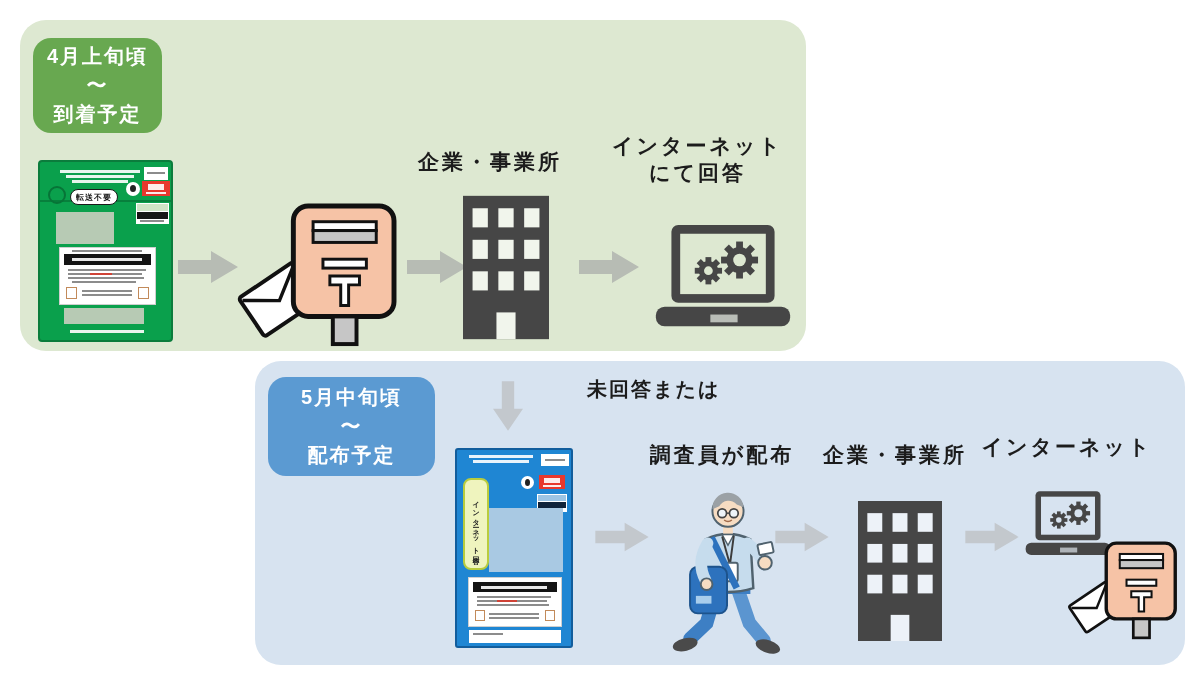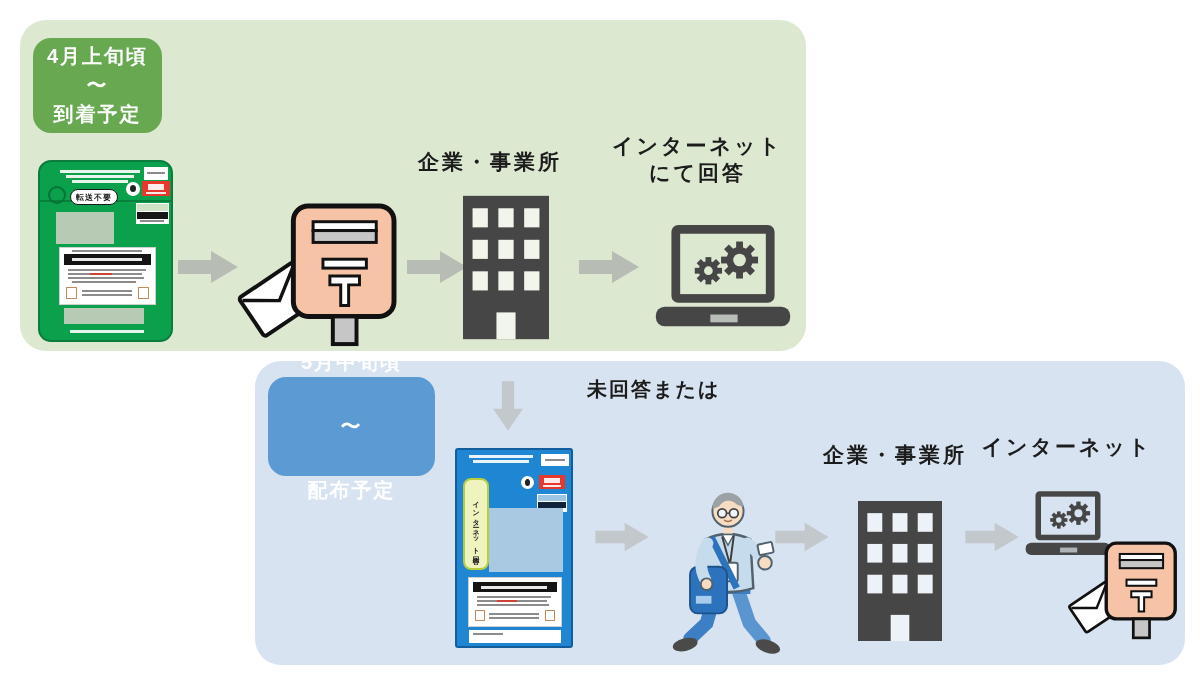--- a/index.html
+++ b/index.html
@@ -6,21 +6,21 @@
   body{width:1200px;height:675px;position:relative;overflow:hidden;
        font-family:"Liberation Sans","DejaVu Sans",sans-serif;color:#1c1c1c;}
   .abs{position:absolute;}
   .panel{position:absolute;border-radius:26px;}
   .panel-green{left:20px;top:20px;width:786px;height:331px;background:#dde8d1;}
   .panel-blue{left:255px;top:361px;width:930px;height:304px;background:#d7e3f0;}
   .badge{position:absolute;border-radius:18px;color:#ffffff;font-weight:700;
          display:flex;flex-direction:column;justify-content:center;align-items:center;
          font-size:20px;letter-spacing:2px;line-height:1.45;text-align:center;}
   .badge-green{left:13px;top:18px;width:129px;height:95px;background:#68a850;}
-  .badge-blue{left:13px;top:16px;width:167px;height:99px;background:#5b9ad2;gap:35px;}
+  .badge-blue{left:13px;top:16px;width:167px;height:99px;background:#5b9ad2;}
   .step-label{position:absolute;font-weight:700;font-size:21px;letter-spacing:3px;
               text-align:center;line-height:1.3;color:#1c1c1c;}
   .cond{position:absolute;font-weight:700;font-size:20px;letter-spacing:2px;line-height:1.4;color:#1c1c1c;}
   .env{position:absolute;}
   .env div{position:absolute;}
   .mb{background:rgba(255,255,255,.9);height:2.5px;}
   .gb{background:#8c8c8c;height:2px;}
   .env-green{background:#0aa04c;border:2px solid #0b7c3c;border-radius:4px;box-sizing:border-box;}
   .env-blue{background:#1f86d3;border:2px solid #125d9c;border-radius:3px;box-sizing:border-box;}
   .pill{background:#fff;border:1.5px solid #1a1a1a;border-radius:8px;
@@ -38,21 +38,21 @@
 <body>
 
 <section class="panel panel-green">
 
   <div class="badge badge-green">
     <div>4月上旬頃</div>
     <div>〜</div>
     <div>到着予定</div>
   </div>
 
-  <div class="env env-green" style="left:18px;top:140px;width:135px;height:182px;border-radius:13px;">
+  <div class="env env-green" style="left:18px;top:140px;width:135px;height:182px;">
     <div style="left:0;right:0;top:38px;height:2px;background:rgba(3,70,32,.35);"></div>
     <div class="mb" style="left:20px;top:8px;width:80px;"></div>
     <div class="mb" style="left:26px;top:13px;width:68px;"></div>
     <div class="mb" style="left:32px;top:18px;width:56px;"></div>
     <div style="left:104px;top:5px;width:24px;height:13px;background:#fff;">
       <div class="gb" style="left:3px;top:5px;width:18px;"></div>
     </div>
     <div style="left:8px;top:24px;width:18px;height:18px;border:2px solid #077437;border-radius:50%;box-sizing:border-box;"></div>
     <div class="pill" style="left:30px;top:27px;width:46px;height:14px;">転送不要</div>
     <div style="left:86px;top:20px;width:14px;height:14px;background:#fff;border-radius:50%;">
@@ -213,20 +213,21 @@
     </div>
     <div style="left:12px;top:180px;width:92px;height:13px;background:#fff;">
       <div class="gb" style="left:4px;top:3px;width:30px;"></div>
     </div>
   </div>
 
   <svg class="abs" style="left:340px;top:160px;width:54px;height:32px;" viewBox="0 0 60 36">
     <path d="M0,11 H33 V2 L60,18 L33,34 V25 H0 Z" fill="#c3c8cd"></path>
   </svg>
 
+  <div class="step-label" style="left:372px;top:80px;width:190px;">調査員が配布</div>
 
   <svg class="abs" style="left:400px;top:122px;width:146px;height:180px;" viewBox="0 0 150 185">
     <path d="M84,106 L97,144 L112,162" fill="none" stroke="#5b95d0" stroke-width="14" stroke-linecap="round"></path>
     <ellipse cx="116" cy="168" rx="13" ry="6.5" fill="#4a4a4a" transform="rotate(18 116 168)"></ellipse>
     <path d="M64,106 L53,144 L36,160" fill="none" stroke="#3d7fc4" stroke-width="14" stroke-linecap="round"></path>
     <ellipse cx="31" cy="166" rx="13" ry="6.5" fill="#4a4a4a" transform="rotate(-14 31 166)"></ellipse>
     <path d="M52,100 h46 v14 h-46 z" fill="#3d7fc4"></path>
     <path d="M52,58 Q75,47 98,58 L101,108 Q75,116 49,108 Z" fill="#c6dced" stroke="#50626e" stroke-width="2.5"></path>
     <path d="M69,53 L75,64 L81,53 Z" fill="#ffffff" stroke="#50626e" stroke-width="1.5"></path>
     <path d="M69,55 L77,84 M81,54 L77,84" fill="none" stroke="#3c3c3c" stroke-width="2"></path>

